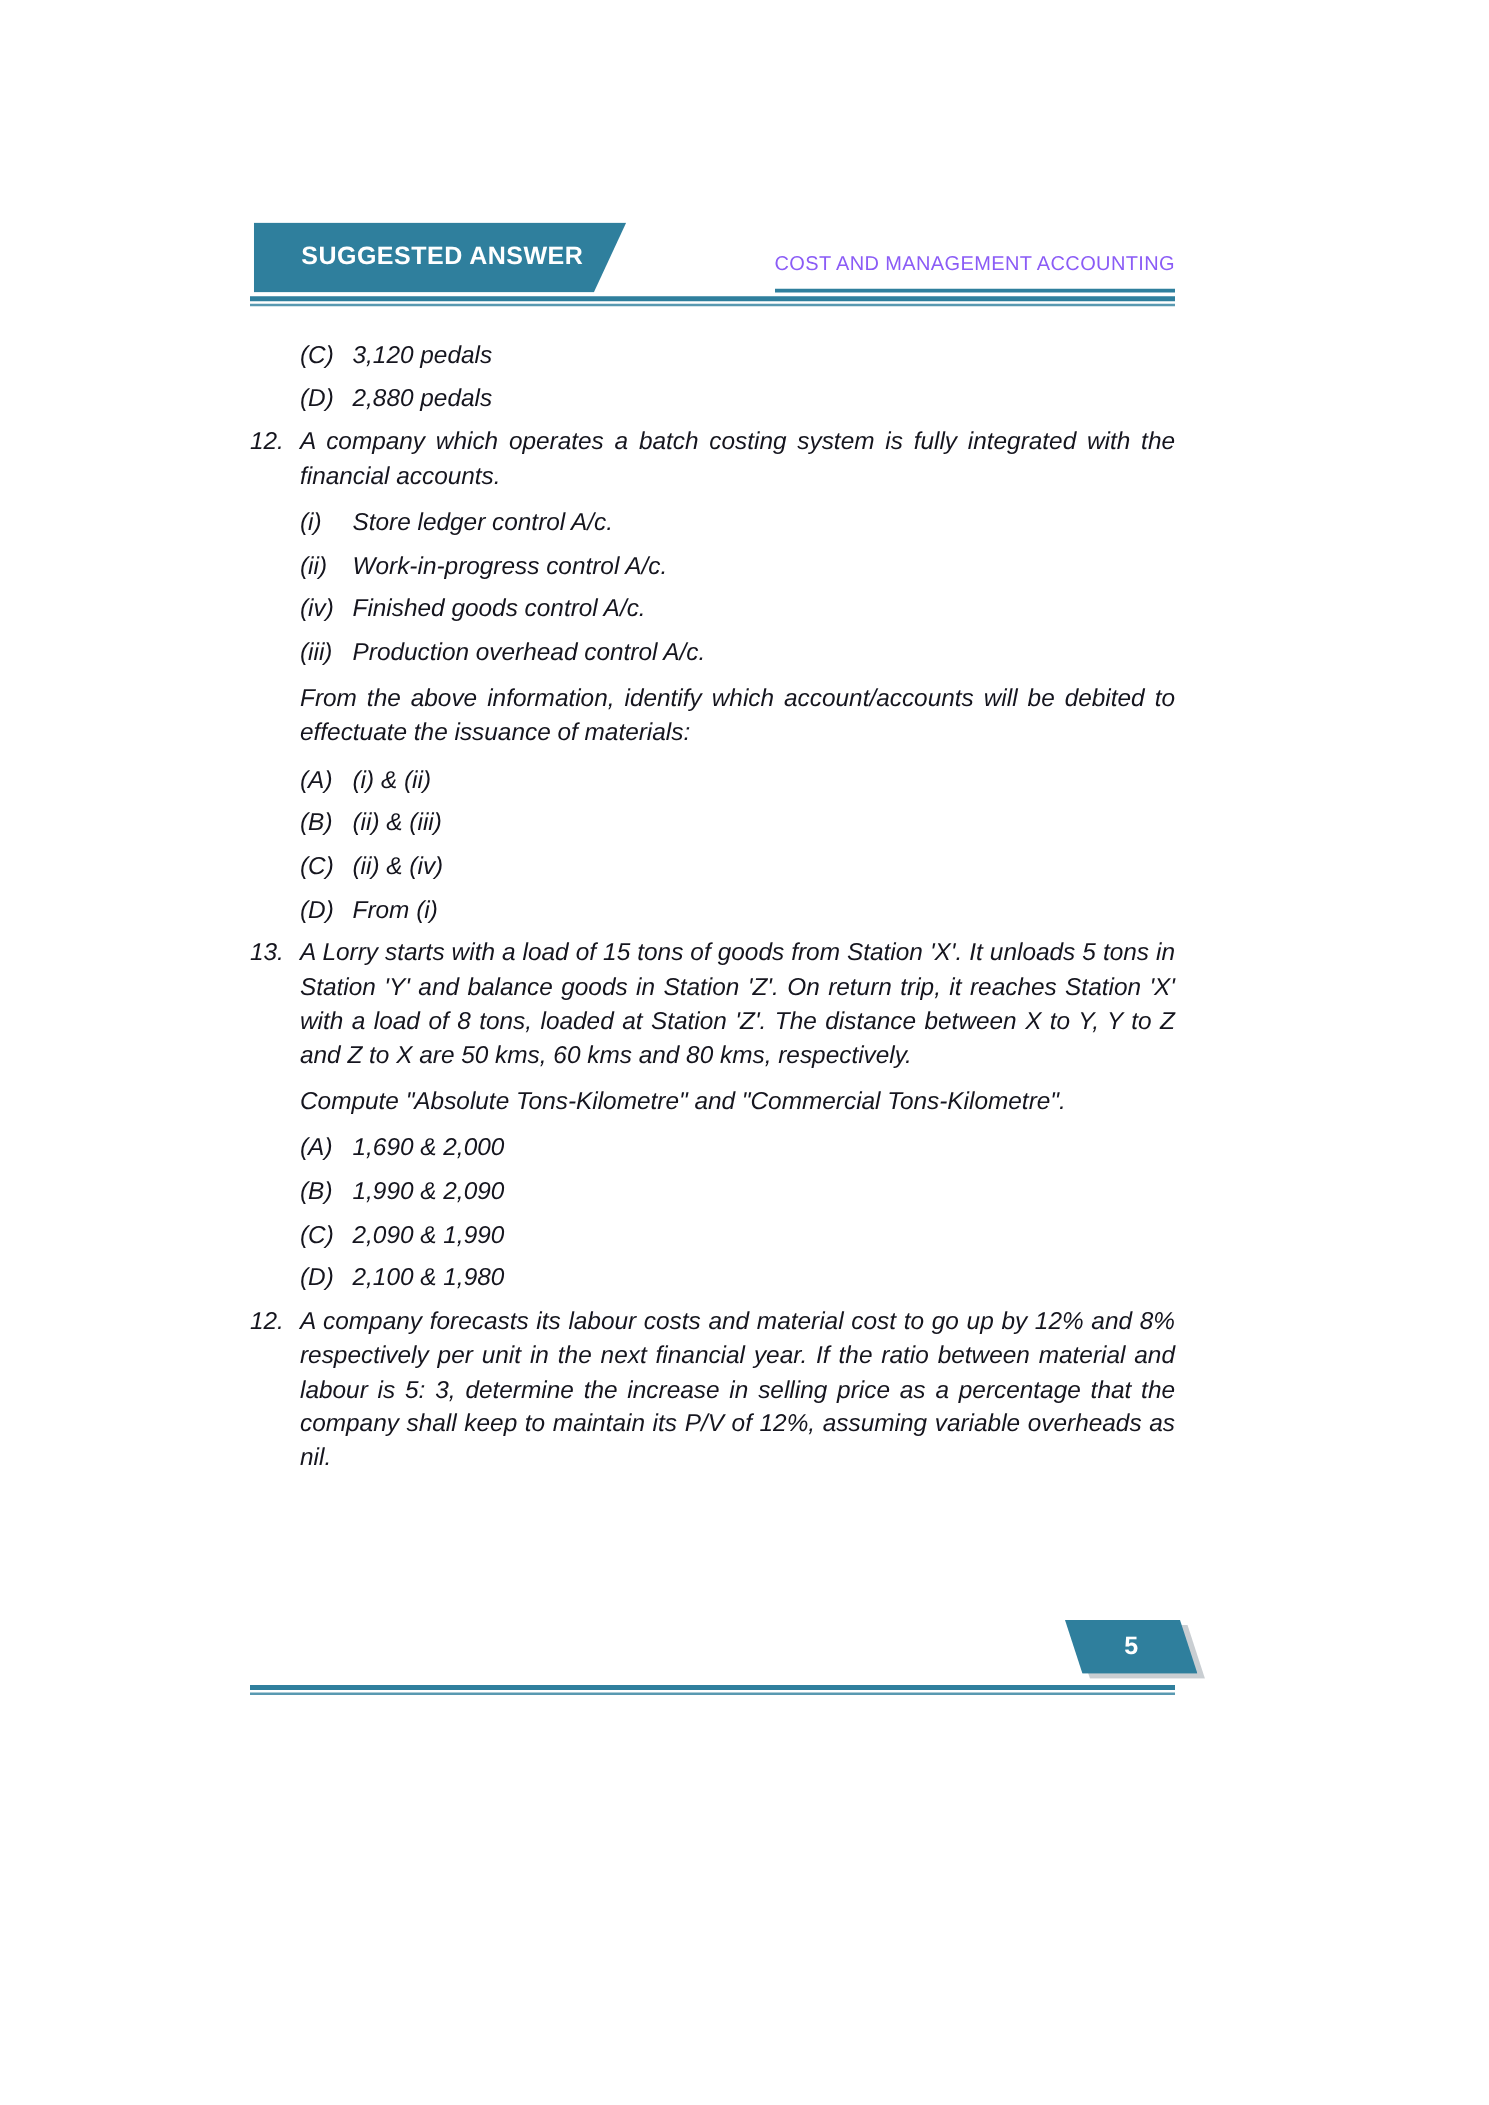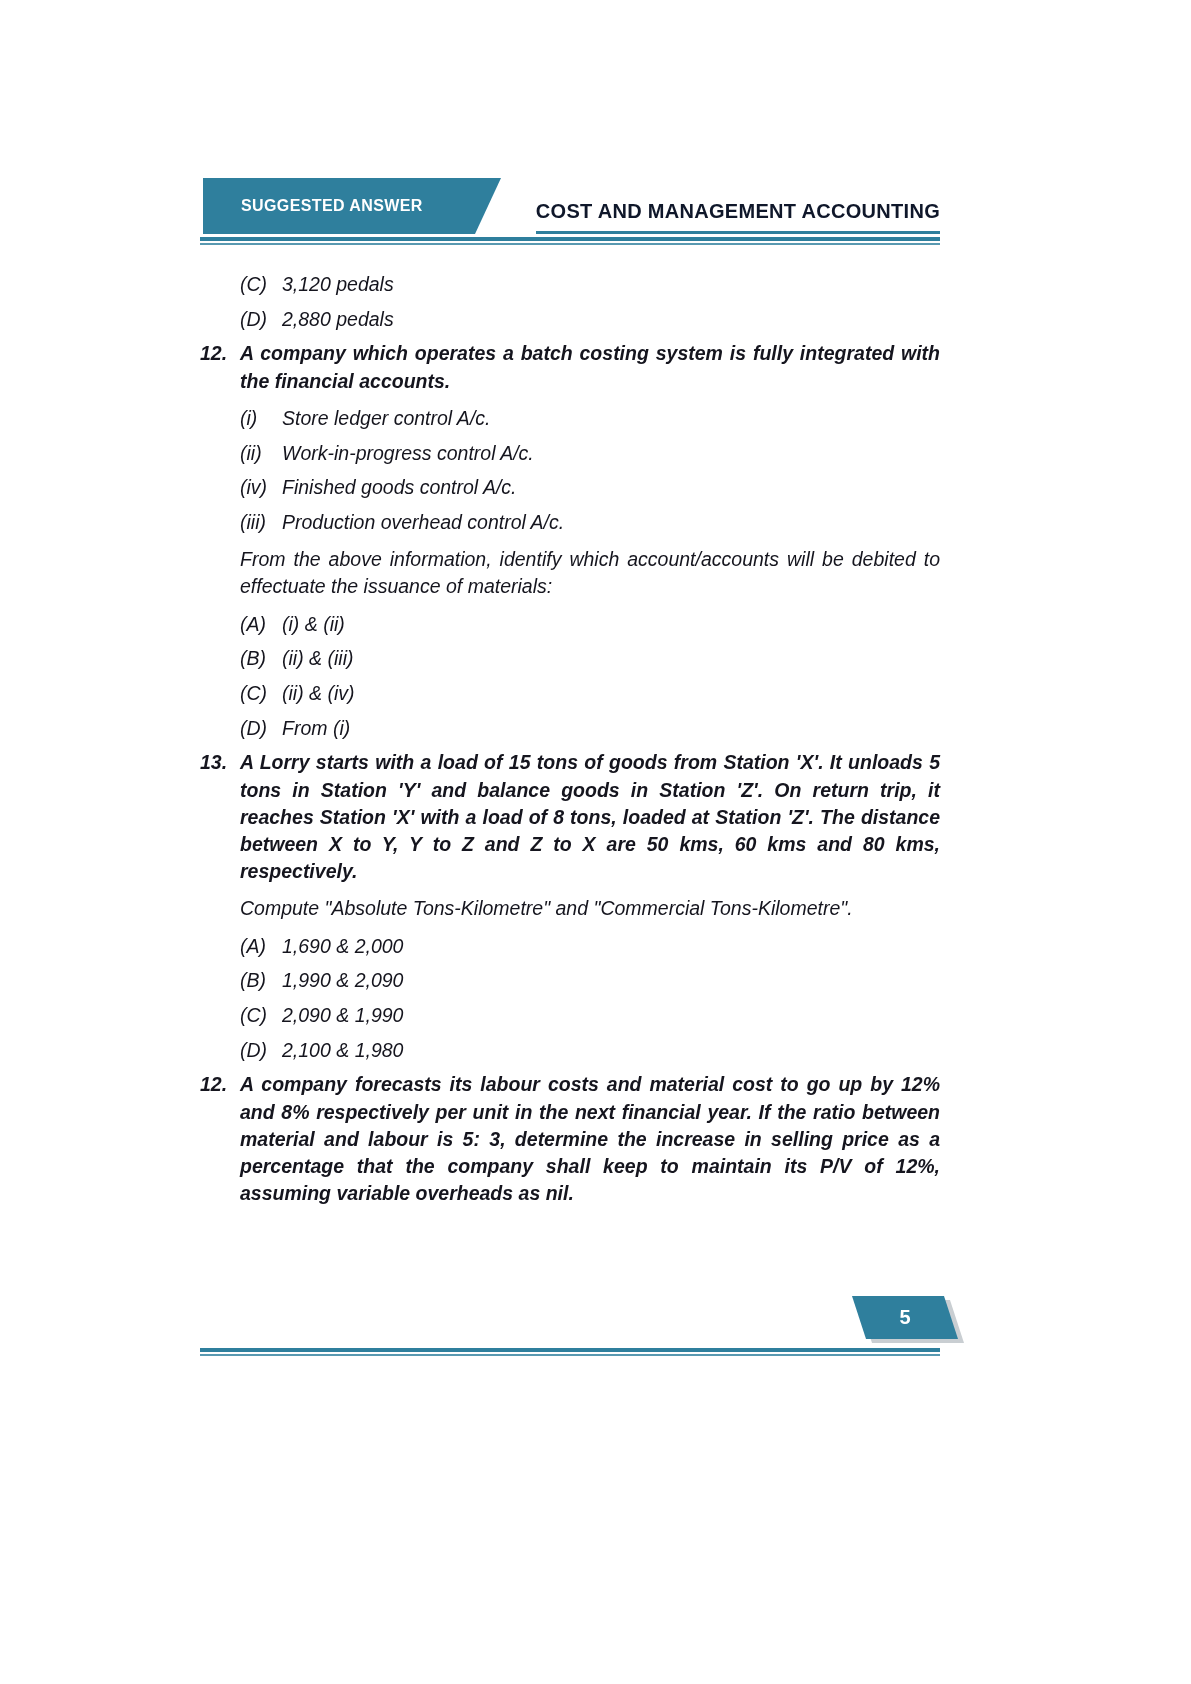--- a/index.html
+++ b/index.html
@@ -20,36 +20,36 @@
   
   .header-top {
     display:flex; justify-content:space-between; align-items:flex-end;
     height:56px; font-style:normal;
   }
   .banner {
     height:56px; width:298px; flex:none;
     margin-left:3px;
     background:#2f7f9d;
     clip-path:polygon(0 0, 100% 0, calc(100% - 26px) 100%, 0 100%);
-    color:#ffffff; font-weight:700; font-size:16px; letter-spacing:0.4px;
+    color:#ffffff; font-weight:700; font-size:20px; letter-spacing:0.4px;
     display:flex; align-items:center; padding-left:38px;
   }
   .title-block {
     padding-bottom:6px;
     border-bottom:3px solid #2f7f9d;
   }
-  .doc-title { color:#0f172a; font-weight:700; font-size:20px; letter-spacing:0.3px; }
+  .doc-title { color:#8b5cf6; font-weight:400; font-size:16px; letter-spacing:0.3px; }
   .header-rule { margin-top:3px; }
   .rule-thick { height:4px; background:#2f7f9d; }
   .rule-gap { height:2px; }
   .rule-thin { height:2px; background:#2f7f9d; opacity:0.8; }
   
   .content { margin-top:26px; }
   .para { text-align:justify; margin-bottom:10px; }
-  .q-row { display:flex; margin-bottom:10px;font-weight:bold; }
+  .q-row { display:flex; margin-bottom:10px; }
   .q-num { width:40px; flex:none; }
   .q-text { flex:1; text-align:justify; }
   .q-indent { margin-left:40px; }
   .opt { display:flex; margin:0 0 7.5px 40px; }
   .q-indent .opt { margin-left:0; }
   .opt-label { width:42px; flex:none; }
   .sublist { margin-bottom:10px; }
   .subitem { display:flex; margin-bottom:7.5px; }
   .sub-label { width:42px; flex:none; }
   

